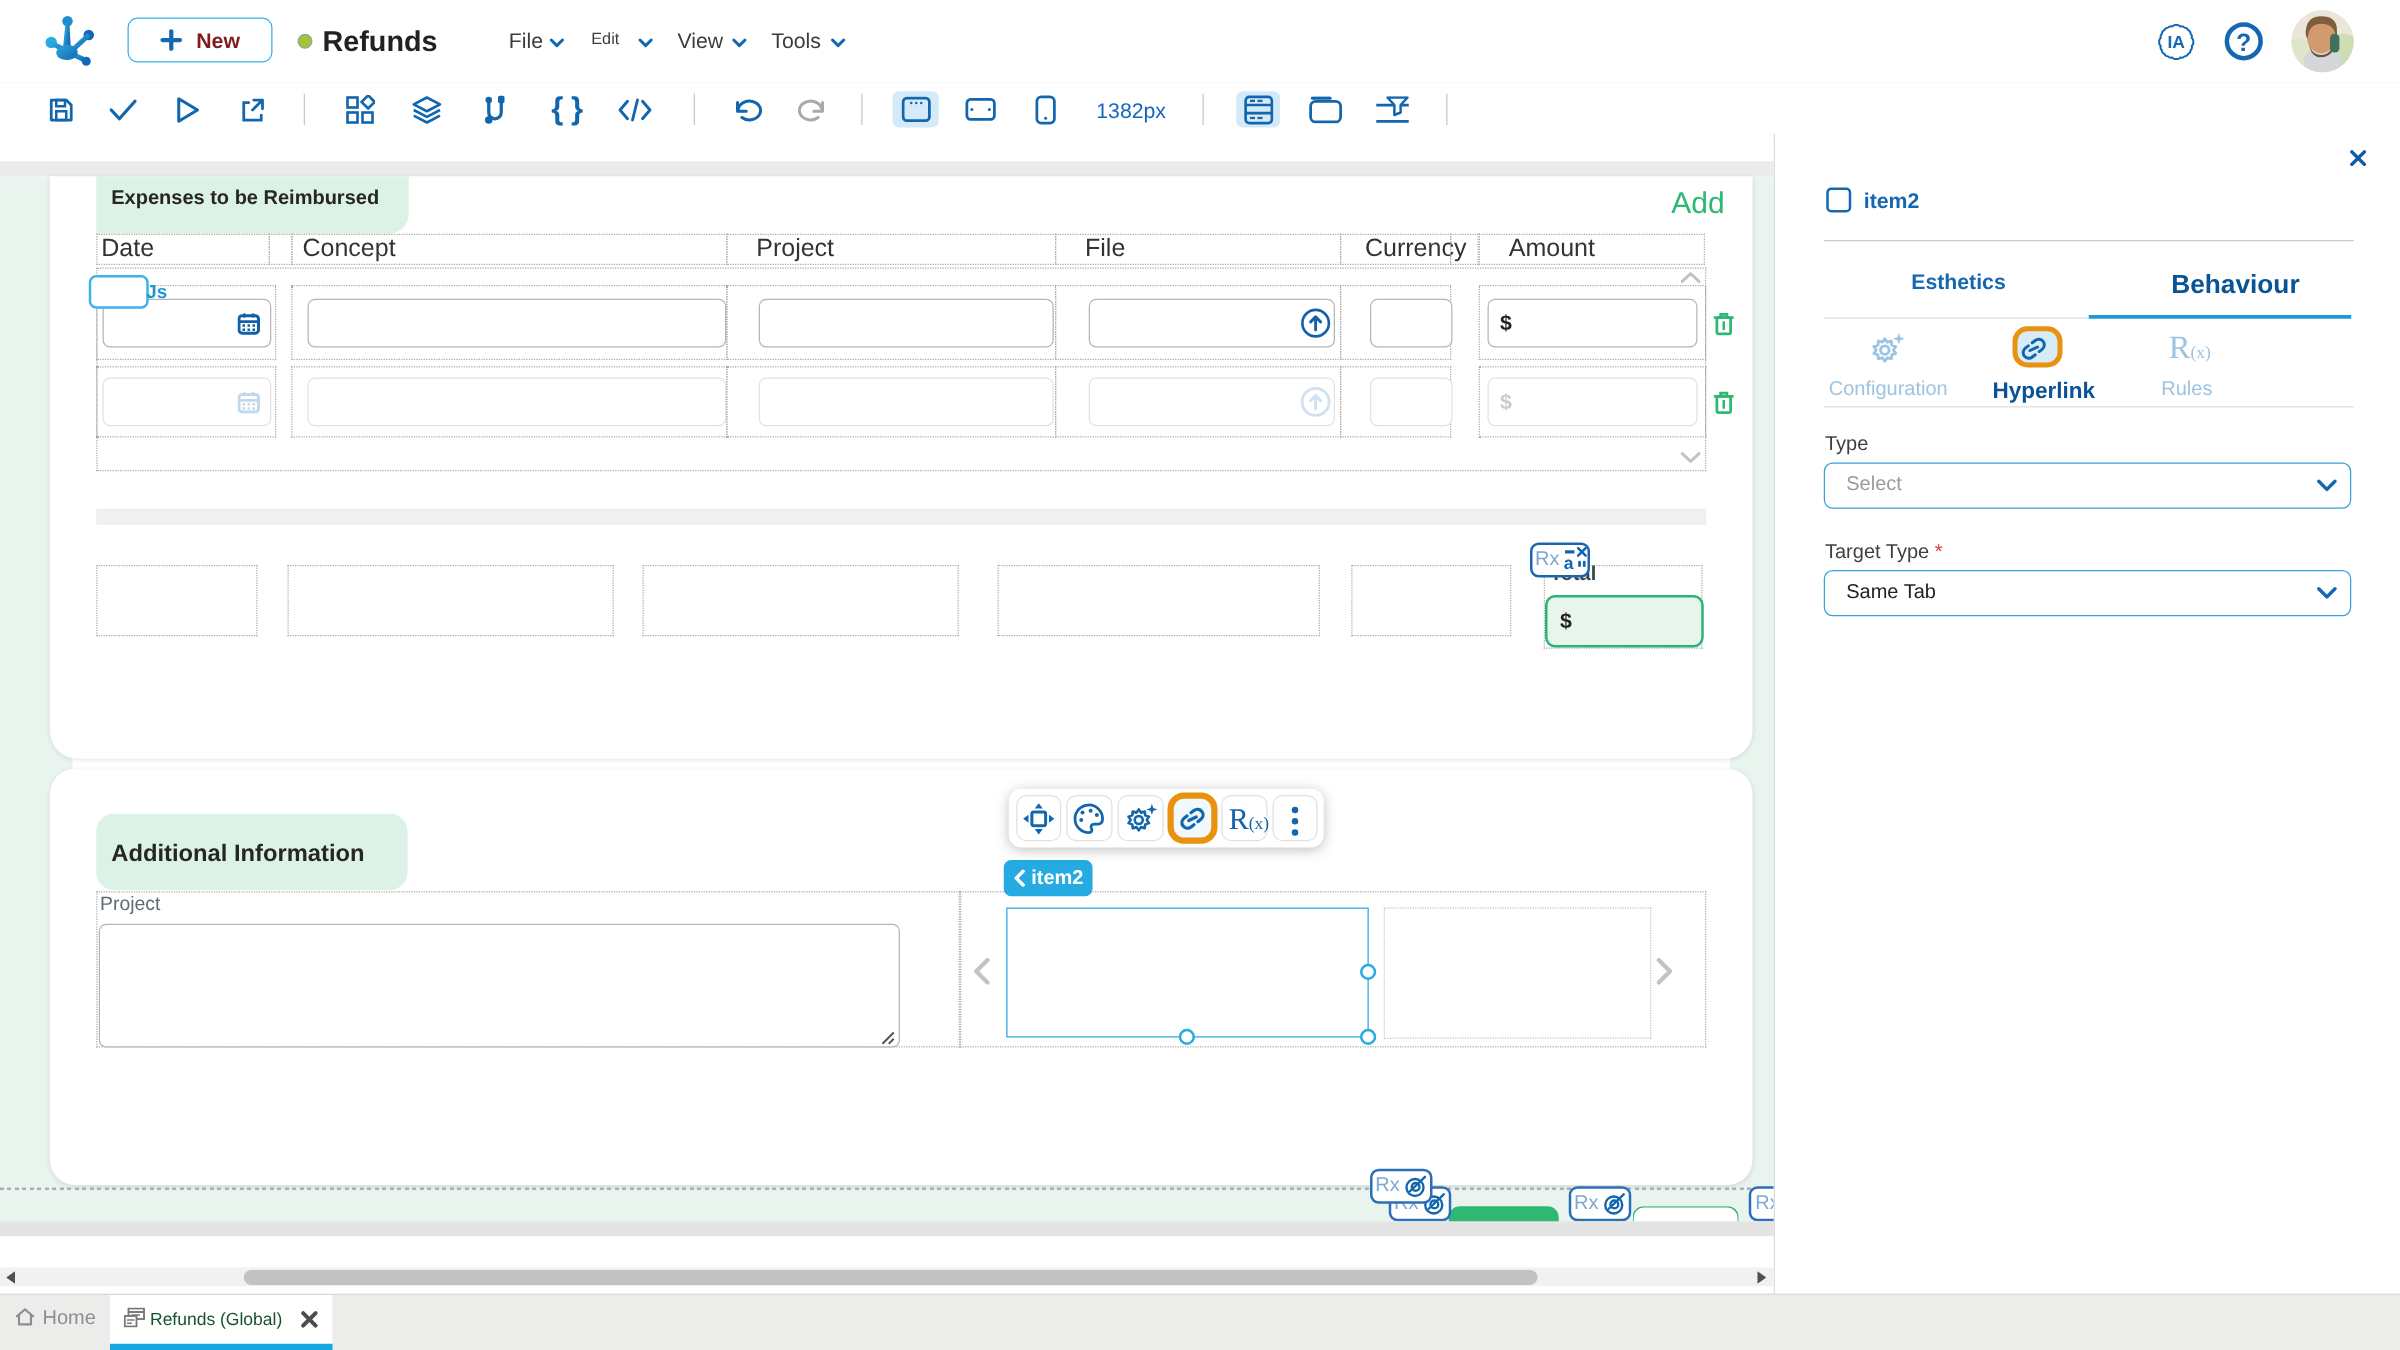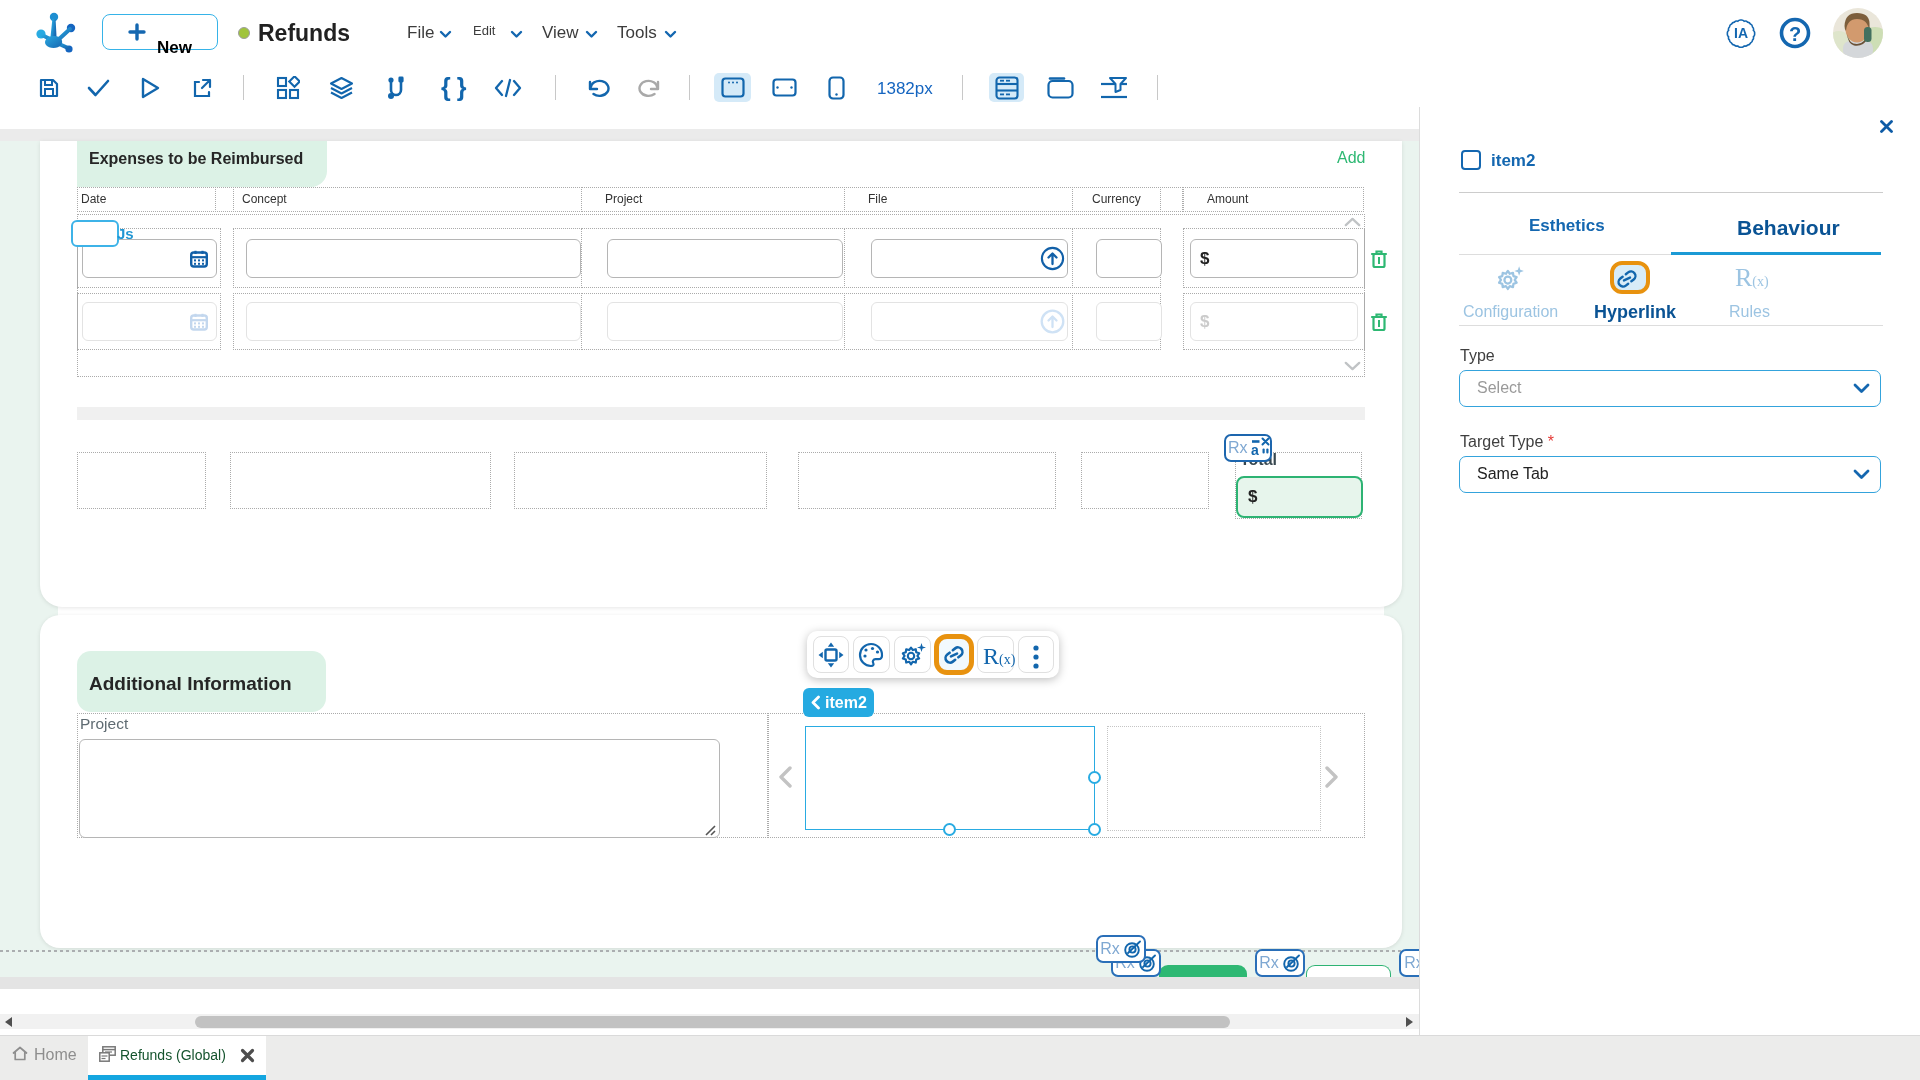--- a/index.html
+++ b/index.html
@@ -1,21 +1,21 @@
 <!DOCTYPE html>
 <html><head>
 <meta charset="utf-8">
 <style>
   html,body{margin:0;padding:0;width:1920px;height:1080px;overflow:hidden;
     font-family:"Liberation Sans",sans-serif;background:#fff;}
   .abs{position:absolute;}
   .dotted{border:1px dotted #ababab;box-sizing:border-box;}
   .inp{position:absolute;background:#fff;border:1px solid #b5b5b5;border-radius:6px;box-sizing:border-box;}
   .inp2{position:absolute;background:#fff;border:1px solid #e3e3e3;border-radius:6px;box-sizing:border-box;}
-  .hdrcell{position:absolute;border:1px dotted #ababab;box-sizing:border-box;font-size:12px;color:#333;line-height:22px;}
+  .hdrcell{position:absolute;border:1px dotted #ababab;box-sizing:border-box;font-size:20px;color:#333;line-height:22px;}
   .rxbadge{position:absolute;width:50px;height:28px;background:#fff;border:2px solid #2a6fb8;border-radius:7px;
     box-sizing:border-box;z-index:3;display:flex;align-items:center;justify-content:center;gap:3px;}
   .rxbadge span{font-size:16px;color:#7fa8d2;}
   svg{display:block;}
 </style>
 </head>
 <body>
 
 <div class="abs" style="left:0;top:0;width:1920px;height:66px;background:#fff;border-bottom:1px solid #e7e7e7;"></div>
 
@@ -38,21 +38,21 @@
     <path d="M24 28 C31 28 34 33 31 37 C28 41 19 41 16 37 C13 33 17 28 24 28 Z" stroke="none"></path>
   </g>
 </svg>
 
 <div class="abs" style="left:102px;top:14px;width:116px;height:36px;border:1.5px solid #36b3e8;border-radius:8px;box-sizing:border-box;"></div>
 <div class="abs" style="left:128px;top:23px;width:18px;height:18px;">
   <svg width="18" height="18" viewBox="0 0 18 18">
       <path d="M9 2 V16 M2 9 H16" stroke="#1467b0" stroke-width="3.4" stroke-linecap="round"></path>
     </svg>
 </div>
-<div class="abs" style="left:157px;top:23px;font-size:17px;font-weight:bold;color:#000000;margin-top:15px;">New</div>
+<div class="abs" style="left:157px;top:23px;font-size:17px;font-weight:bold;color:#7f1d1d;">New</div>
 
 <div class="abs" style="left:238px;top:27px;width:12px;height:12px;border-radius:50%;background:#a0c43c;border:1px solid #9e9e9e;box-sizing:border-box;"></div>
 <div class="abs" style="left:258px;top:20px;font-size:23px;font-weight:bold;color:#212121;">Refunds</div>
 
 <div class="abs" style="left:407px;top:23px;font-size:17px;color:#3c3c3c;">File</div>
 <div class="abs" style="left:473px;top:23px;font-size:13px;color:#3c3c3c;">Edit</div>
 <div class="abs" style="left:542px;top:23px;font-size:17px;color:#3c3c3c;">View</div>
 <div class="abs" style="left:617px;top:23px;font-size:17px;color:#3c3c3c;">Tools</div>
 <svg class="abs" style="left:439px;top:30px;" width="13" height="9" viewBox="0 0 13 9">
     <path d="M2 2 L6.5 6.5 L11 2" fill="none" stroke="#1467b0" stroke-width="2.4" stroke-linecap="round" stroke-linejoin="round"></path>
@@ -204,21 +204,21 @@
 <div class="abs" style="left:0;top:989px;width:1419px;height:46px;background:#fff;"></div>
 
 <div class="abs" style="left:58px;top:606px;width:1326px;height:10px;background:#fff;"></div>
 <div class="abs" style="left:40px;top:141px;width:1362px;height:466px;background:#fff;border-radius:0 0 22px 22px;box-shadow:0 1px 4px rgba(0,0,0,.10);"></div>
 <div class="abs" style="left:40px;top:615px;width:1362px;height:333px;background:#fff;border-radius:20px;box-shadow:0 1px 4px rgba(0,0,0,.10);"></div>
 
 <div class="abs" style="left:0;top:950px;width:1419px;height:2px;background:repeating-linear-gradient(90deg,#abaeb0 0,#abaeb0 3px,transparent 3px,transparent 6px);z-index:2;"></div>
 
 <div class="abs" style="left:77px;top:141px;width:250px;height:46px;background:#dcf2e6;border-radius:0 0 16px 0;"></div>
 <div class="abs" style="left:89px;top:150px;font-size:16px;font-weight:bold;color:#262626;">Expenses to be Reimbursed</div>
-<div class="abs" style="left:1337px;top:149px;font-size:16px;color:#2eb873;">Add</div>
+<div class="abs" style="left:1337px;top:149px;font-size:24px;color:#2eb873;">Add</div>
 
 <div class="hdrcell" style="left:77px;top:187px;width:139px;height:25px;padding-left:3px;">Date</div>
 <div class="hdrcell" style="left:215px;top:187px;width:19px;height:25px;"></div>
 <div class="hdrcell" style="left:233px;top:187px;width:349px;height:25px;padding-left:8px;">Concept</div>
 <div class="hdrcell" style="left:581px;top:187px;width:264px;height:25px;padding-left:23px;">Project</div>
 <div class="hdrcell" style="left:844px;top:187px;width:229px;height:25px;padding-left:23px;">File</div>
 <div class="hdrcell" style="left:1072px;top:187px;width:89px;height:25px;padding-left:19px;">Currency</div>
 <div class="hdrcell" style="left:1160px;top:187px;width:23px;height:25px;"></div>
 <div class="hdrcell" style="left:1183px;top:187px;width:181px;height:25px;padding-left:23px;">Amount</div>
 

